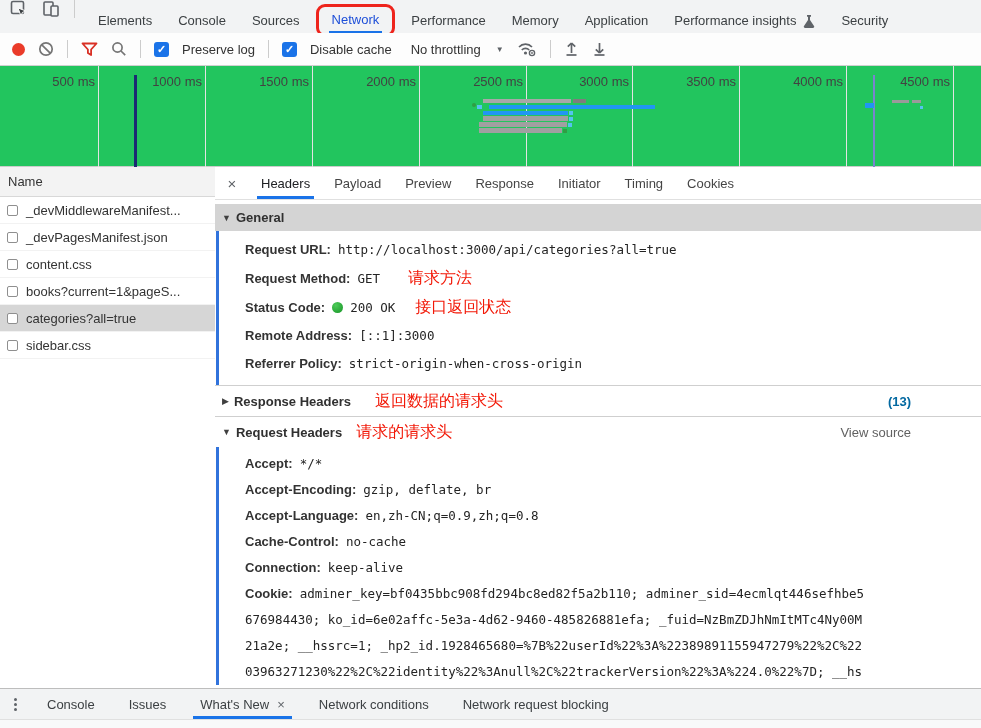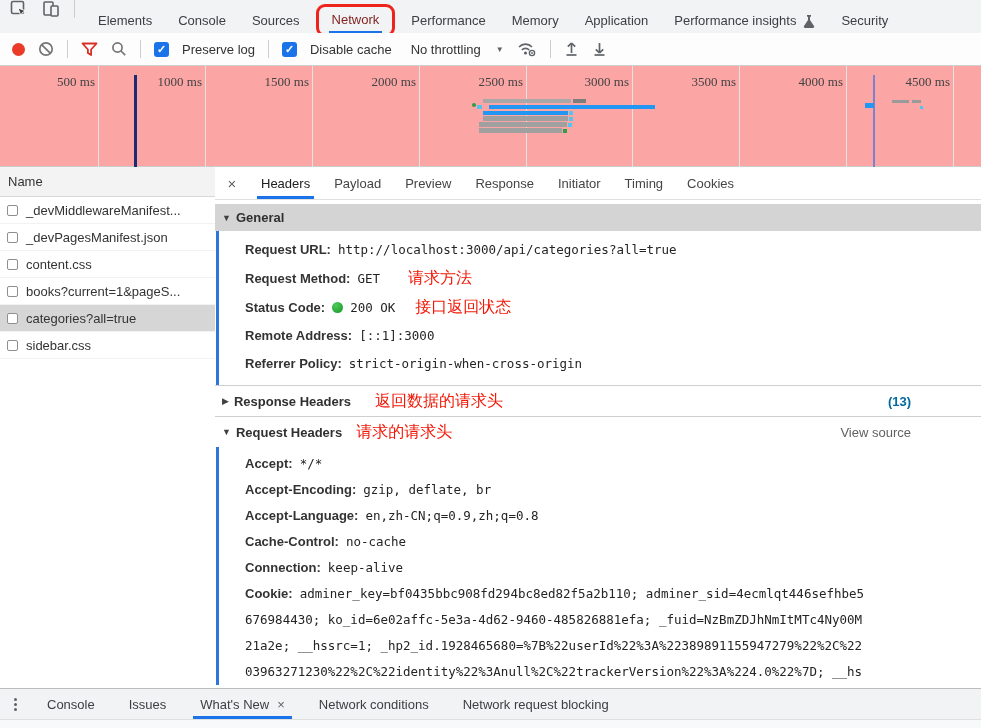--- a/index.html
+++ b/index.html
@@ -6,32 +6,32 @@
   html,body { width:981px; height:728px; overflow:hidden; }
   body { font-family:"Liberation Sans", sans-serif; font-size:13px; color:#333; background:#fff; position:relative; }
 
   
   .tabbar { position:absolute; top:0; left:0; width:981px; height:42px; background:#f2f3f4; border-bottom:1px solid #d8d8d8; display:flex; align-items:flex-start; }
   .tb-icons { display:flex; align-items:center; gap:14px; padding:0 10px 0 10px; }
   .vdiv { width:1px; height:18px; background:#ccc; }
   .tabs { display:flex; align-items:center; height:100%; }
   .tab { padding:0 13px; height:100%; display:flex; align-items:center; color:#3c4043; white-space:nowrap; }
   .tab-net-box { border:3px solid #ee241c; border-radius:9px; margin:0 3px; padding:2px 10px 0 10px; display:flex; align-items:center; }
-  .tab-net-inner { padding:3px 3px 4px 3px; border-bottom:3px solid #1a73e8; color:#7f1d1d; }
+  .tab-net-inner { padding:3px 3px 4px 3px; border-bottom:3px solid #1a73e8; color:#1d4ed8; }
   .flask { margin-left:7px; }
 
   
   .toolbar { position:absolute; top:33px; left:0; width:981px; height:33px; background:#fdfdfd; border-bottom:1px solid #d0d0d0; display:flex; align-items:center; gap:13px; padding-left:12px; }
   .rec-dot { width:13px; height:13px; border-radius:50%; background:#ea3b29; }
   .chk { width:15px; height:15px; background:#1a73e8; border-radius:3px; color:#fff; font-size:11px; font-weight:bold; display:flex; align-items:center; justify-content:center; }
   .tb-label { color:#333; }
   .dd-arrow { font-size:8px; color:#5f6368; margin-left:2px; }
 
   
-  .timeline { position:absolute; top:66px; left:0; width:981px; height:101px; background:#fca5a5; border-bottom:1px solid #ccc;font-family:Liberation Serif, serif; }
+  .timeline { position:absolute; top:66px; left:0; width:981px; height:101px; background:#22c55e; border-bottom:1px solid #ccc; }
   .grid { position:absolute; top:0; width:1px; height:101px; background:#e3e3e3; }
   .g1{left:98px}.g2{left:205px}.g3{left:312px}.g4{left:419px}.g5{left:526px}.g6{left:632px}.g7{left:739px}.g8{left:846px}.g9{left:953px}
   .tick { position:absolute; top:8px; color:#424242; font-size:13px; }
   .t1{right:886px}.t2{right:779px}.t3{right:672px}.t4{right:565px}.t5{right:458px}.t6{right:352px}.t7{right:245px}.t8{right:138px}.t9{right:31px}
   .marker-dcl { position:absolute; left:134px; top:9px; width:3px; height:92px; background:#1b2a73; }
   .marker-load { position:absolute; left:873px; top:9px; width:2px; height:92px; background:#7b83cf; }
   .bar { position:absolute; }
 
   
   .main { position:absolute; top:167px; left:0; width:981px; height:521px; }

